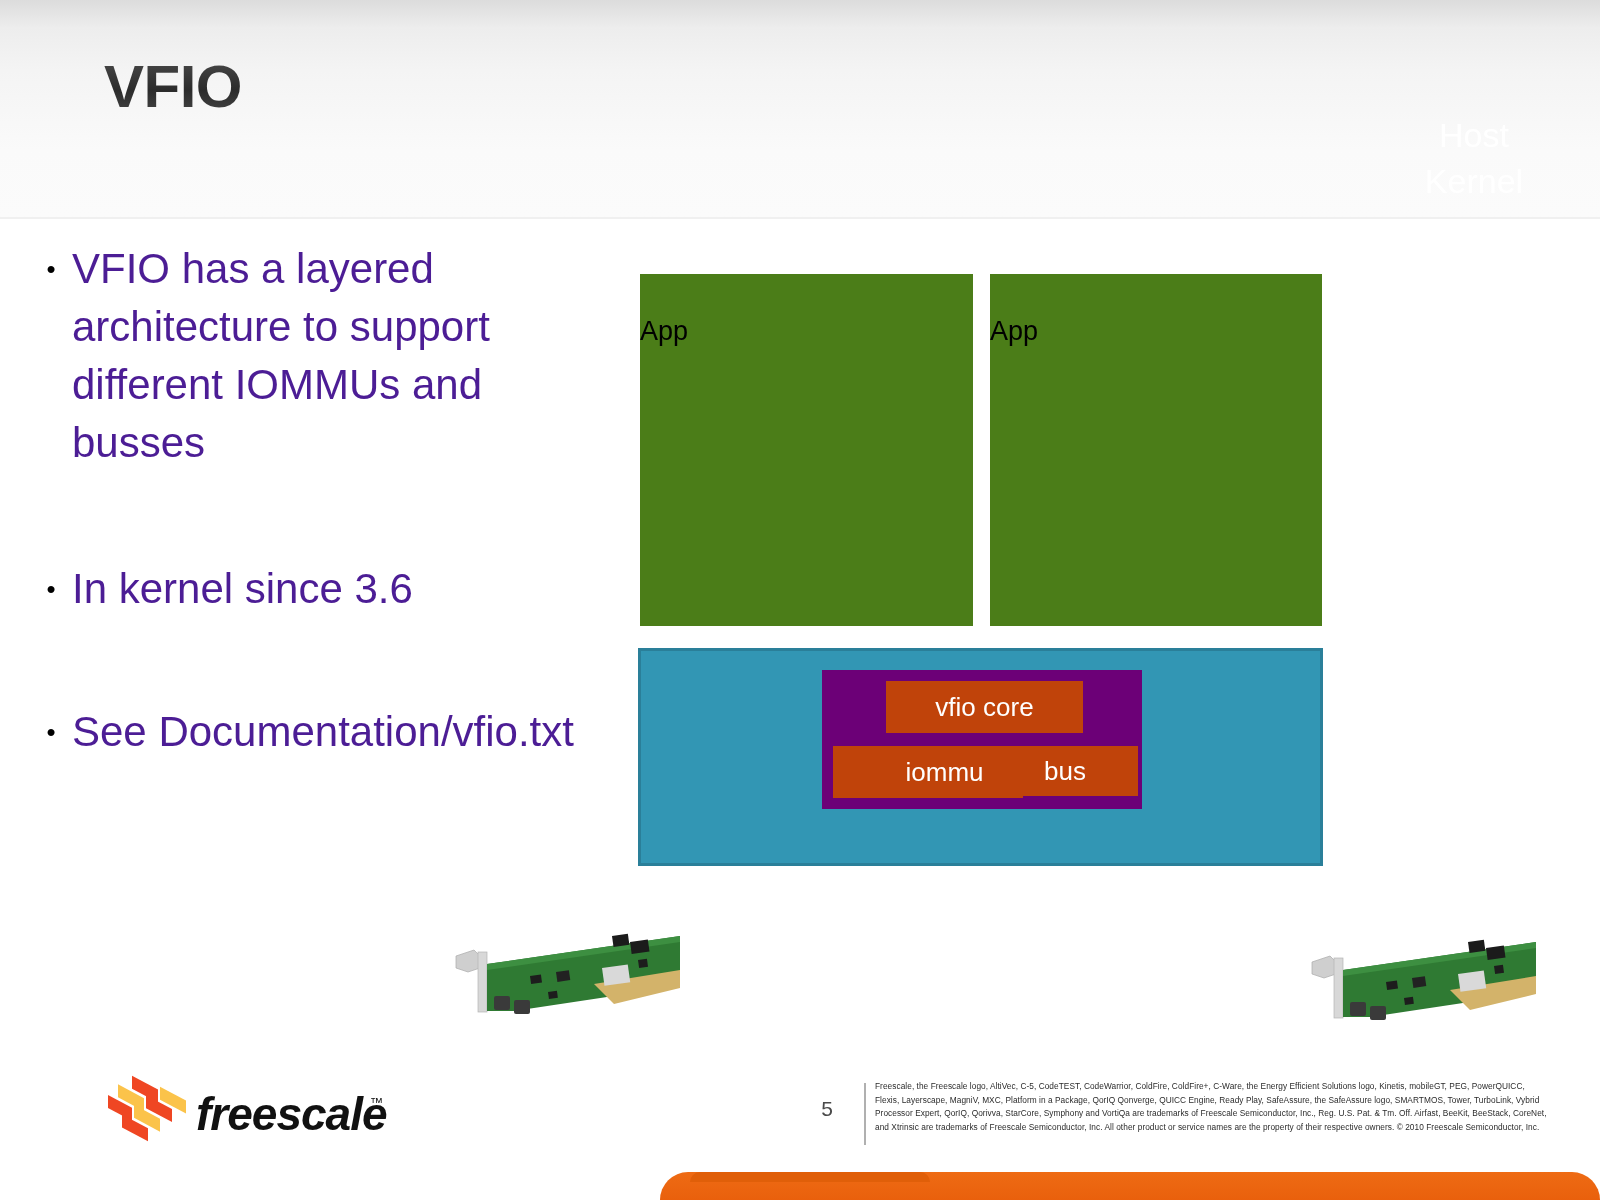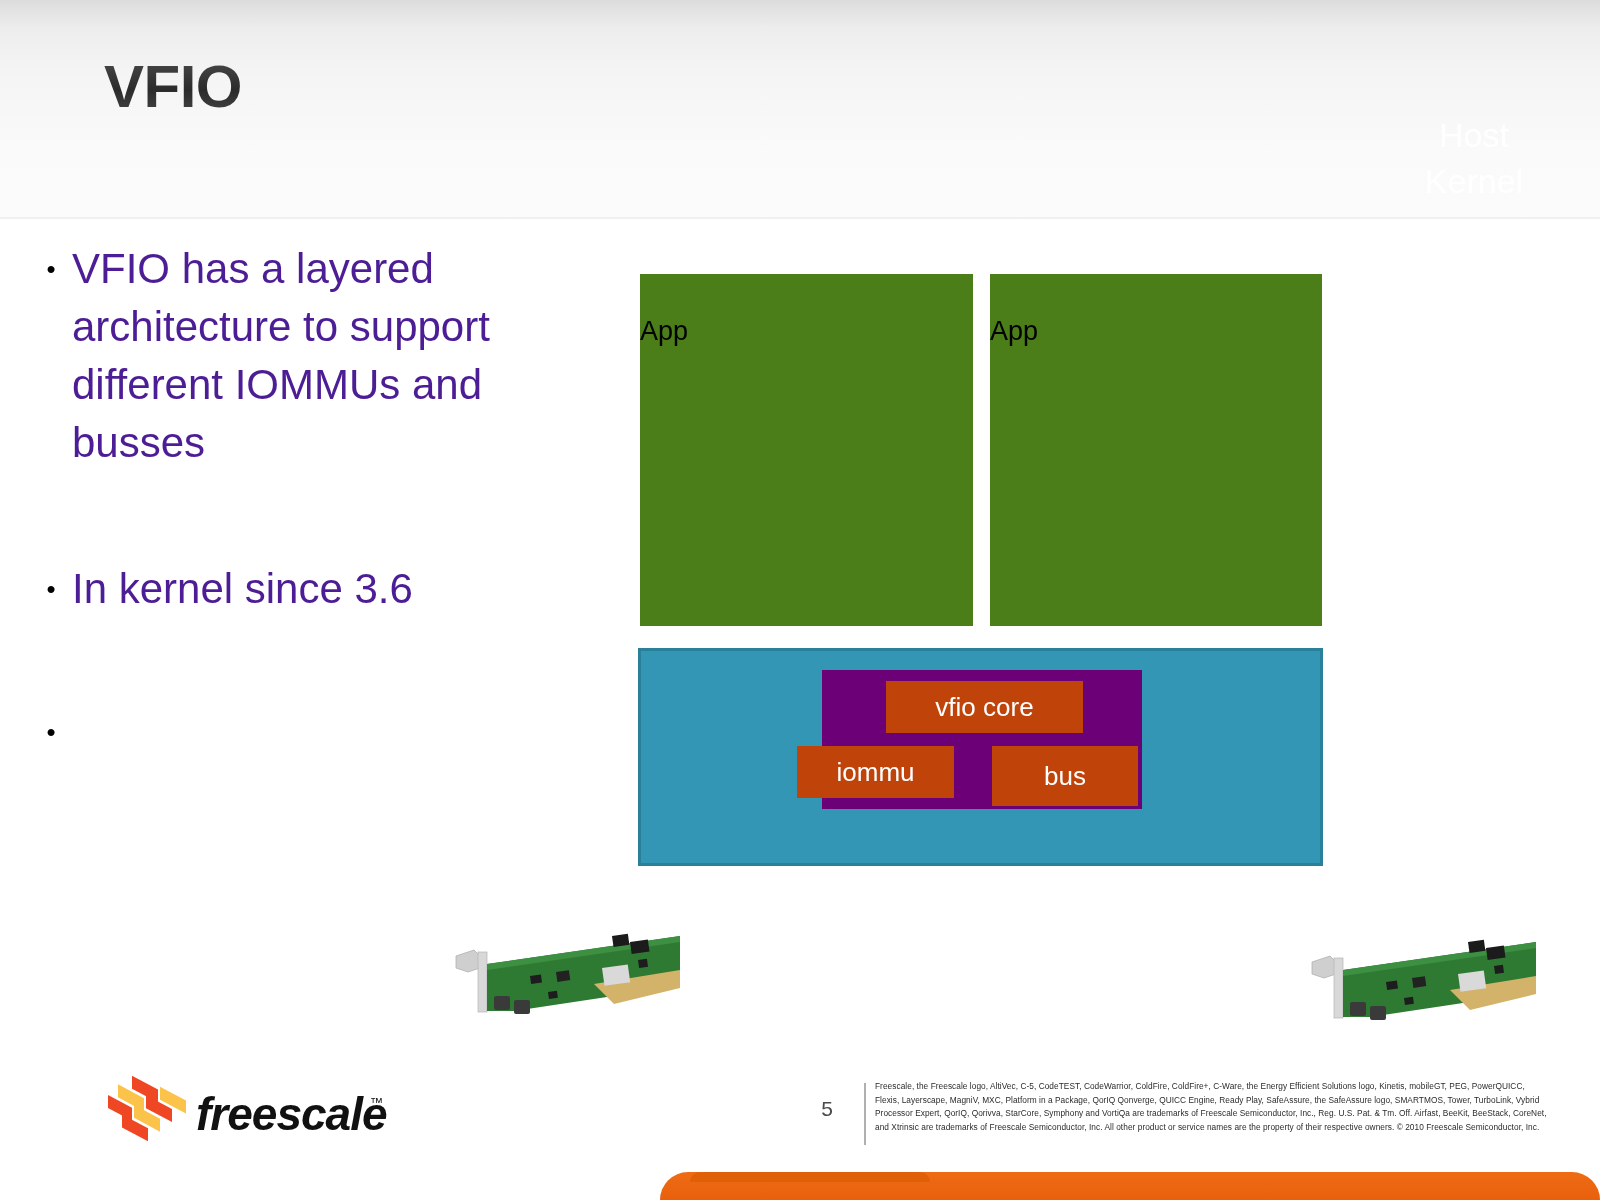--- a/index.html
+++ b/index.html
@@ -121,22 +121,22 @@
   .mod-box {
     position: absolute;
     background: #c0430a;
     color: #ffffff;
     font-size: 26px;
     display: flex;
     align-items: center;
     justify-content: center;
   }
   .mod-core   { left: 886px; top: 681px; width: 197px; height: 52px; }
-  .mod-iommu  { left: 797px; top: 746px; width: 157px; height: 52px; }
-  .mod-bus    { left: 992px; top: 746px; width: 146px; height: 60px; }
+  .mod-iommu  { left: 833px; top: 746px; width: 157px; height: 52px; padding-left: 33px; }
+  .mod-bus    { left: 992px; top: 746px; width: 146px; height: 50px; }
 
   
   .pci {
     position: absolute;
   }
   .pci-left  { left: 444px; top: 912px; width: 240px; height: 102px; }
   .pci-right { left: 1300px; top: 918px; width: 240px; height: 102px; }
 
   
   .logo-wrap {
@@ -222,20 +222,21 @@
   <div class="bullet-row b1">
     <span class="bullet-dot">•</span>
     <span class="bullet-text">VFIO has a layered architecture to support different IOMMUs and busses</span>
   </div>
   <div class="bullet-row b2">
     <span class="bullet-dot">•</span>
     <span class="bullet-text">In kernel since 3.6</span>
   </div>
   <div class="bullet-row b3">
     <span class="bullet-dot">•</span>
+    <span class="bullet-text">See Documentation/vfio.txt</span>
   </div>
 </div>
 
 <div class="app-box app-box-1">
   <div class="app-label">App</div>
 </div>
 <div class="app-box app-box-2">
   <div class="app-label">App</div>
 </div>
 

